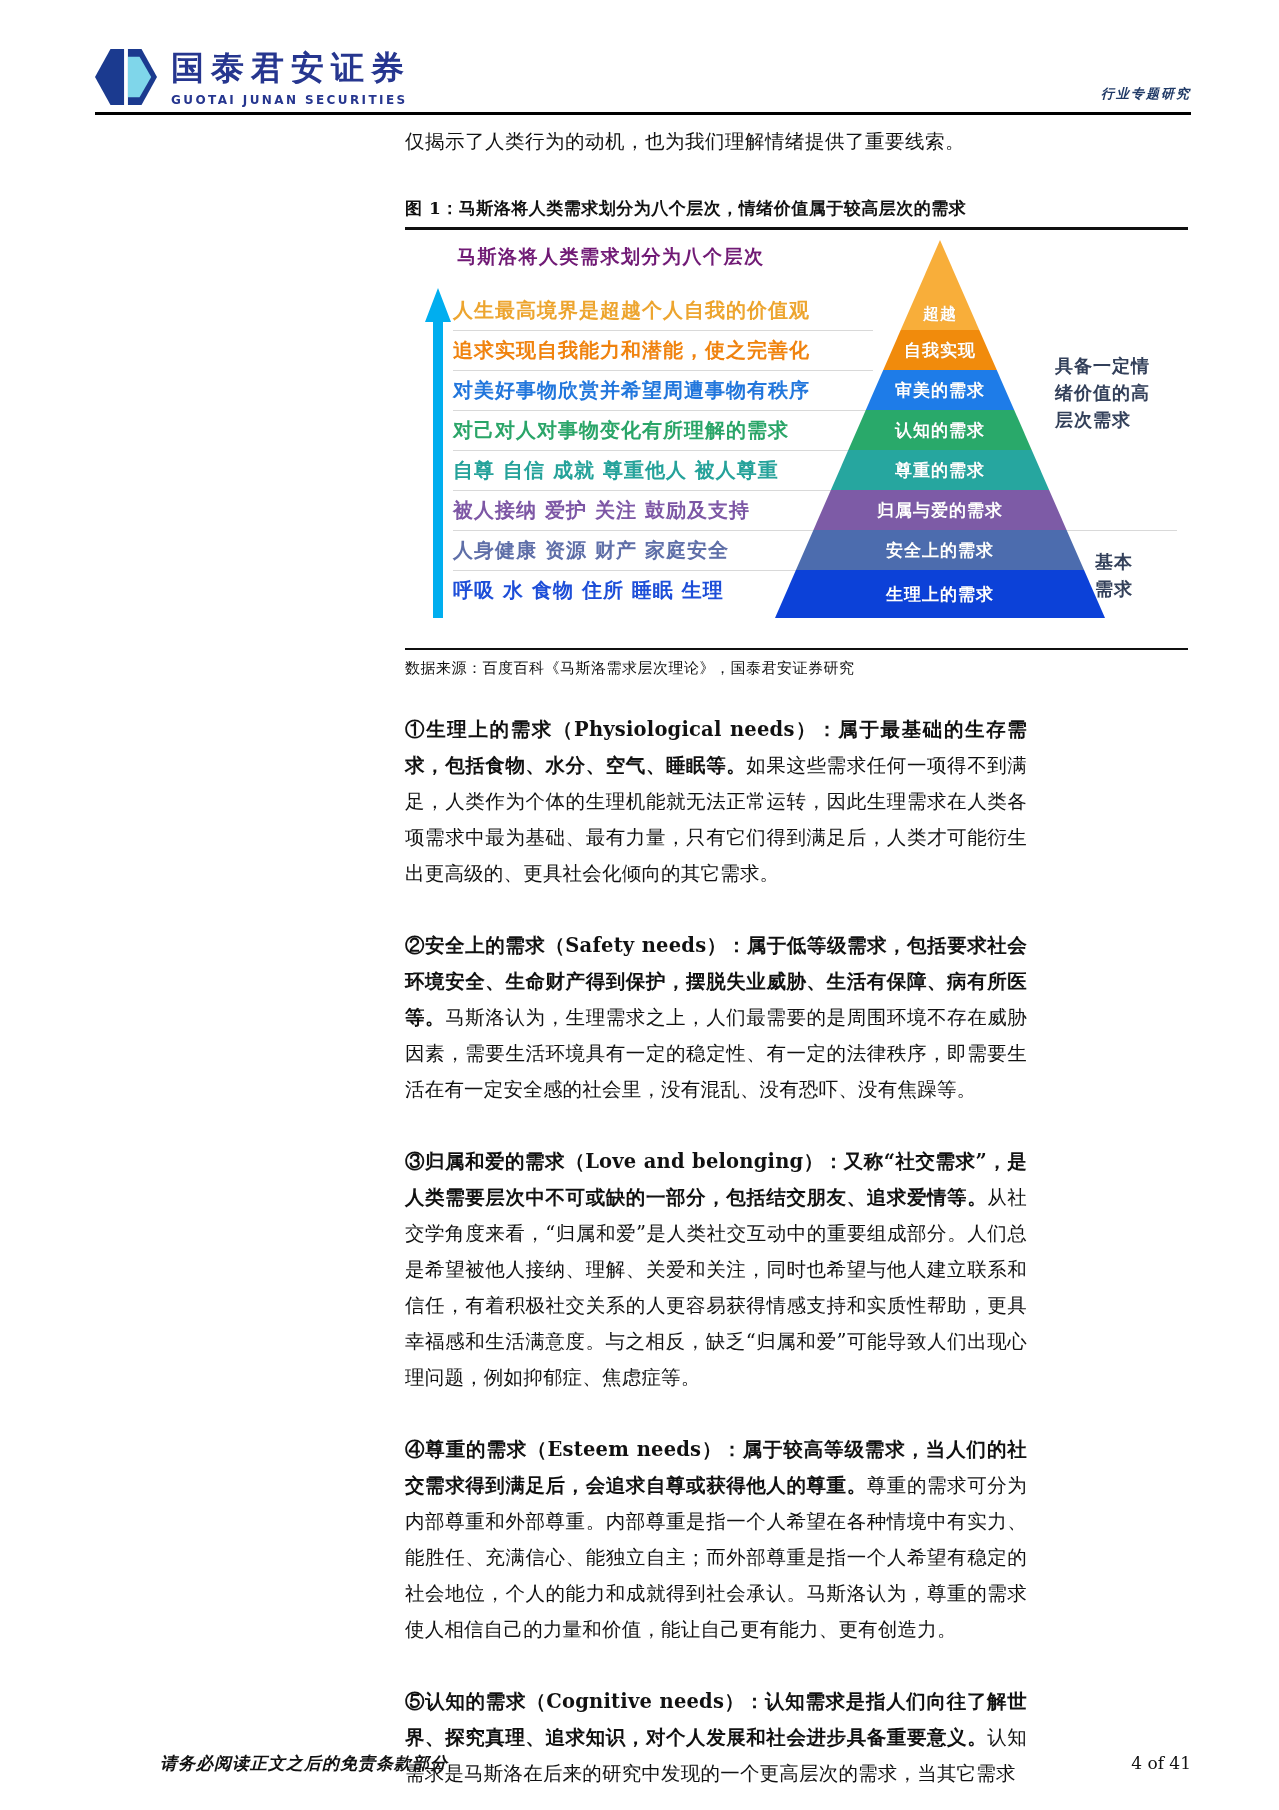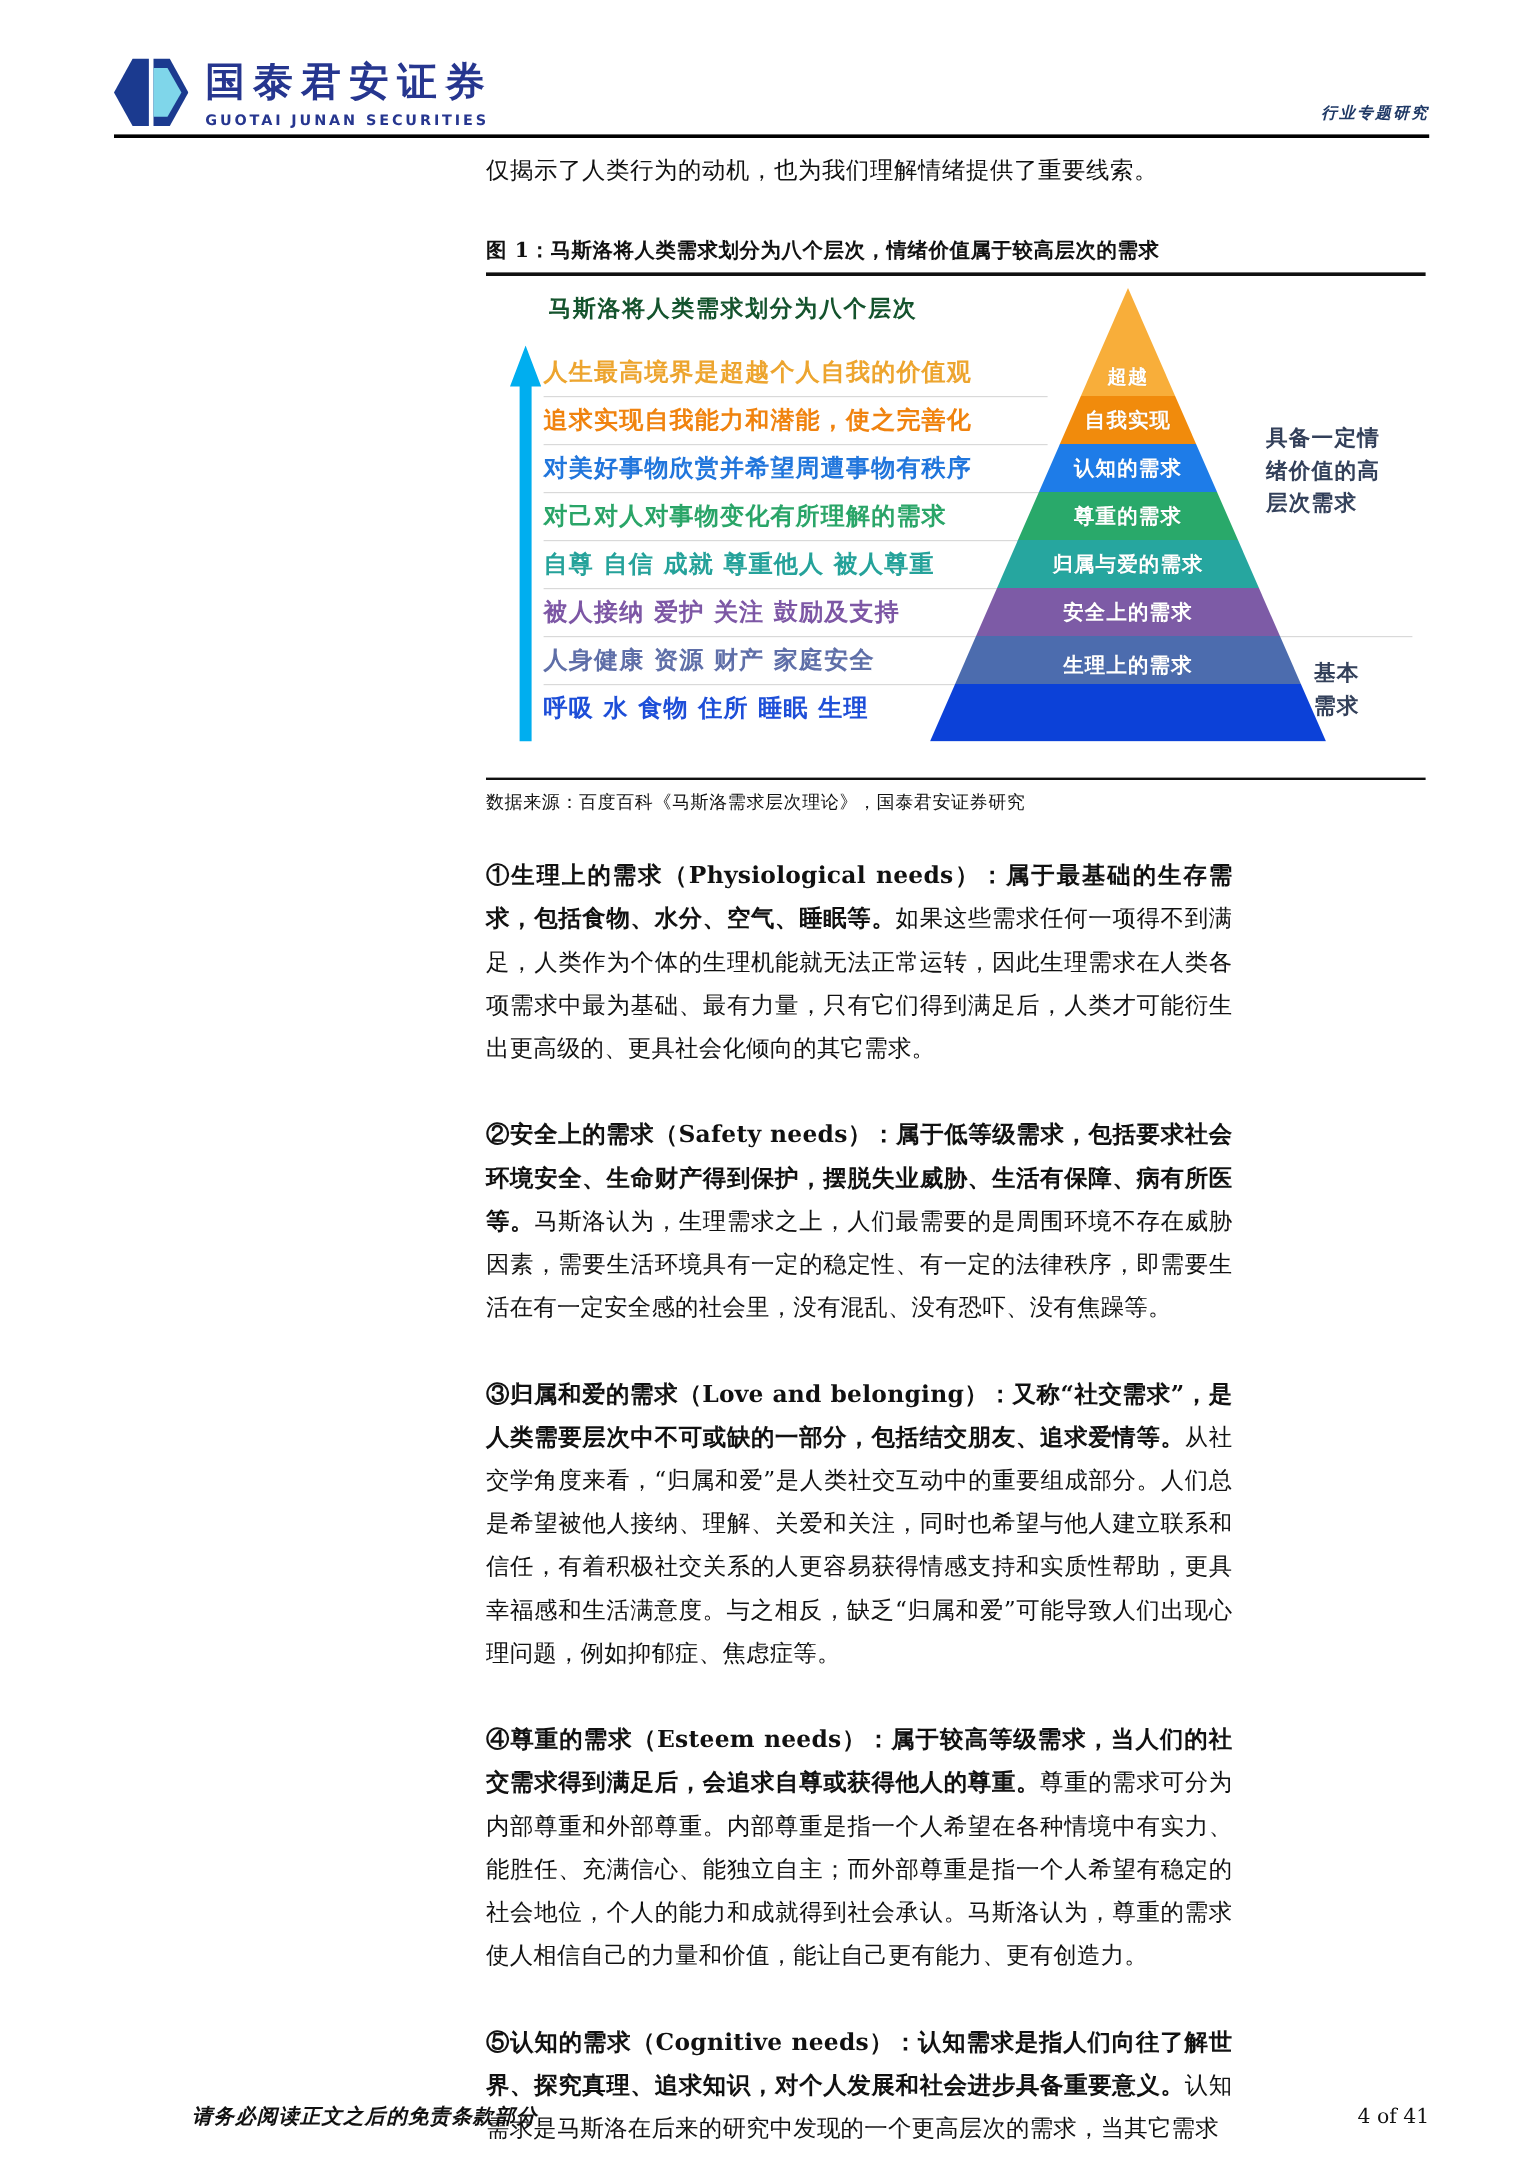--- a/index.html
+++ b/index.html
@@ -24,21 +24,21 @@
   .report-type { font-size:13px; font-style:italic; font-weight:bold; color:#1f3966; padding-bottom:4px; letter-spacing:2px; }
   
   .content { margin-left:405px; width:783px; }
   .intro { margin-top:12px; font-size:19.5px; line-height:30px; letter-spacing:0.5px; }
   
   .figure { margin-top:40px; }
   .fig-title { font-size:17px; font-weight:bold; letter-spacing:0.5px;
                padding-bottom:7px; border-bottom:3px solid #101010; }
   .fig-box { position:relative; height:420px; border-bottom:2px solid #101010; overflow:hidden; }
   .diag-title { position:absolute; left:52px; top:14px; font-size:19px; font-weight:bold;
-                color:#14532d; letter-spacing:1.5px; z-index:3; }
+                color:#701a75; letter-spacing:1.5px; z-index:3; }
   .up-arrow { position:absolute; left:20px; top:58px; width:26px; height:330px; z-index:3; }
   .sep { position:absolute; left:48px; height:1px; background:#d9d9d9; z-index:1; }
   .sep.s100{top:100px;width:420px} .sep.s140{top:140px;width:420px}
   .sep.s180{top:180px;width:420px} .sep.s220{top:220px;width:420px}
   .sep.s260{top:260px;width:420px} .sep.s300{top:300px;width:724px}
   .sep.s340{top:340px;width:420px}
   .rows { position:absolute; left:48px; top:60px; width:360px; z-index:2; }
   .lvl-row { height:40px; display:flex; align-items:center; font-size:20px; font-weight:bold;
              letter-spacing:1px; white-space:nowrap;text-align:center; }
   .pyramid { position:absolute; left:370px; top:10px; width:330px; height:378px; z-index:4; }
@@ -128,20 +128,21 @@
             <div class="band hm" style="background: rgb(30, 124, 232);"></div>
             <div class="band hm" style="background: rgb(41, 169, 106);"></div>
             <div class="band hm" style="background: rgb(38, 166, 159);"></div>
             <div class="band hm" style="background: rgb(125, 91, 166);"></div>
             <div class="band hm" style="background: rgb(76, 108, 174);"></div>
             <div class="band h8" style="background: rgb(12, 65, 216);"></div>
           </div>
           <div class="pyr-labels">
             <div class="plab h1">超越</div>
             <div class="plab hm">自我实现</div>
+            <div class="plab hm">审美的需求</div>
             <div class="plab hm">认知的需求</div>
             <div class="plab hm">尊重的需求</div>
             <div class="plab hm">归属与爱的需求</div>
             <div class="plab hm">安全上的需求</div>
             <div class="plab h8">生理上的需求</div>
           </div>
         </div>
 
         <div class="anno anno-high">具备一定情绪价值的高层次需求</div>
         <div class="anno anno-basic">基本需求</div>

